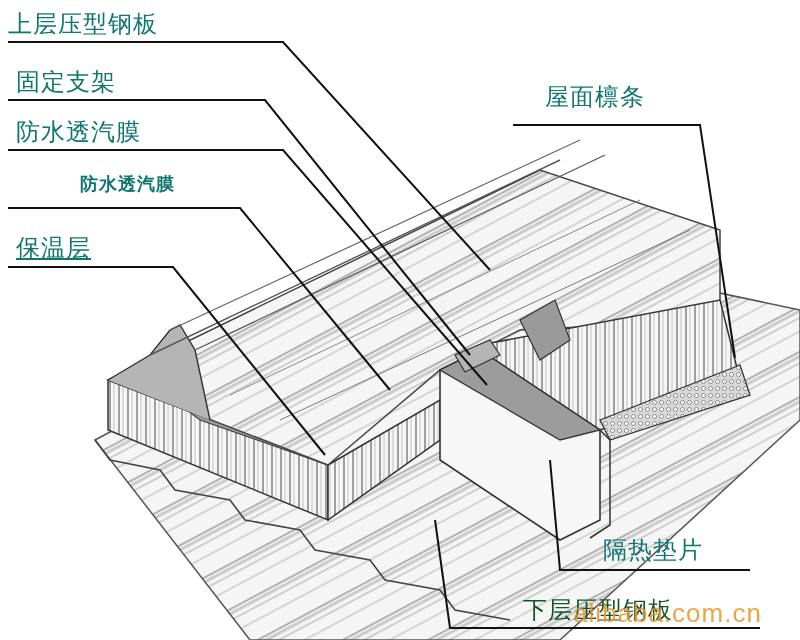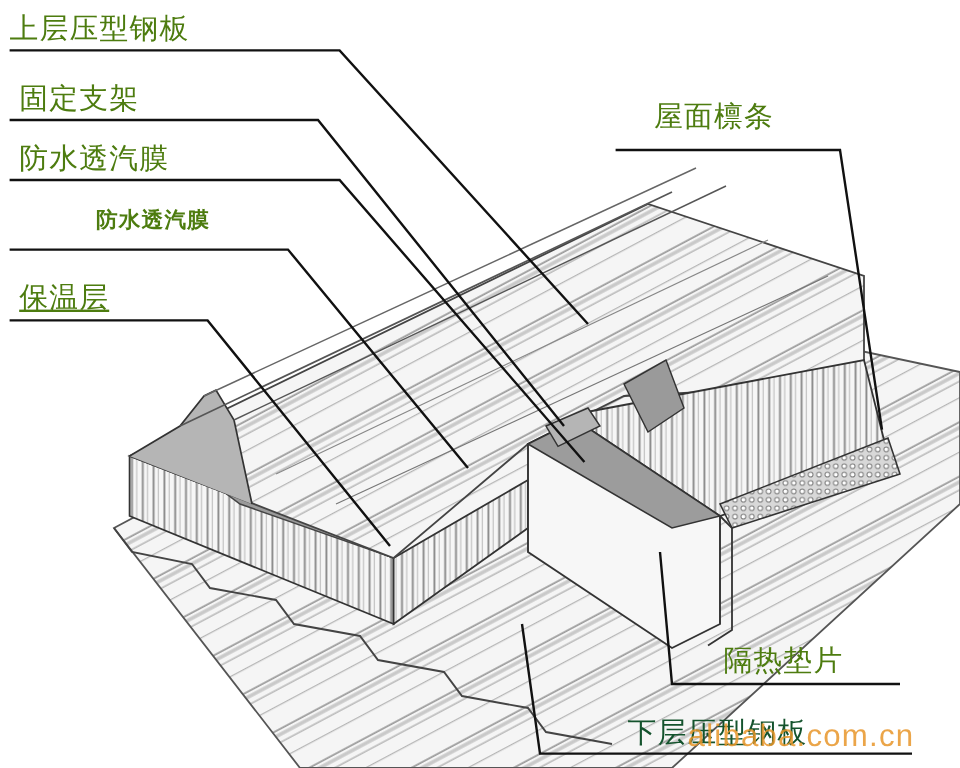--- a/index.html
+++ b/index.html
@@ -1,19 +1,19 @@
 <!DOCTYPE html>
 <html><head>
 <meta charset="utf-8">
 <style>
   html, body { margin: 0; padding: 0; background: #ffffff; }
   body { width: 800px; height: 640px; position: relative; overflow: hidden;
          font-family: "DejaVu Sans", "Liberation Sans", sans-serif; }
   #diagram { position: absolute; left: 0; top: 0; width: 800px; height: 640px; }
-  .label { position: absolute; font-size: 24px; color: #4d7c0f; white-space: nowrap; line-height: 1; letter-spacing: 1px; }
+  .label { position: absolute; font-size: 24px; color: #0f766e; white-space: nowrap; line-height: 1; letter-spacing: 1px; }
   .label.bold { font-weight: bold; }
   .watermark { position: absolute; font-size: 26px; color: #e8962a; opacity: 0.85; white-space: nowrap; line-height: 1;
                font-family: "Liberation Sans", sans-serif; letter-spacing: 1px; }
 </style>
 </head>
 <body>
 
 <svg id="diagram" viewBox="0 0 800 640" xmlns="http://www.w3.org/2000/svg">
   <defs>
     <pattern id="fiber" width="9" height="10" patternUnits="userSpaceOnUse">

